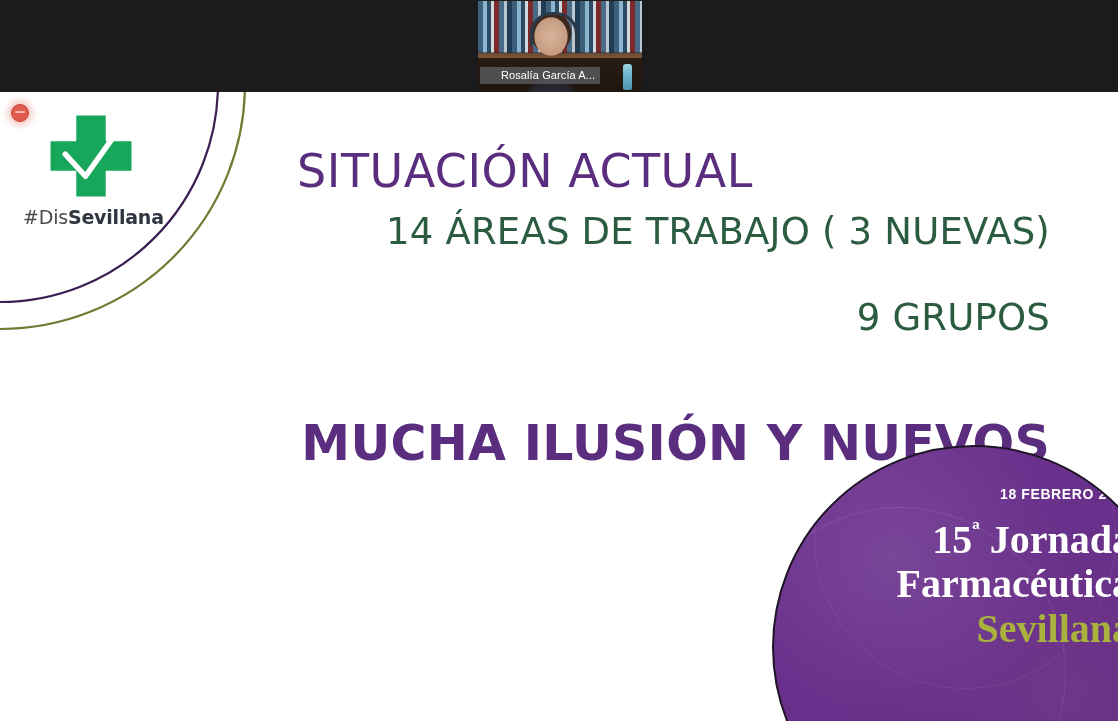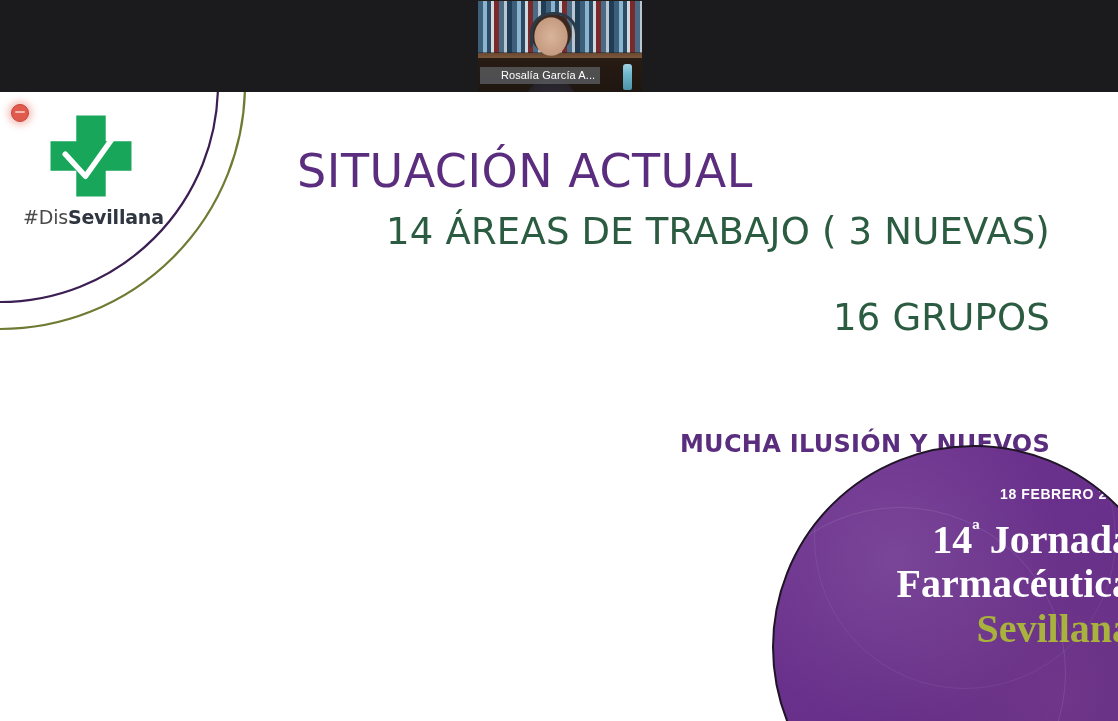--- a/index.html
+++ b/index.html
@@ -209,21 +209,21 @@
     color: #2b5c41;
     font-weight: 400;
     letter-spacing: 0.2px;
     font-family: "DejaVu Sans", sans-serif;
   }
   .gap-a { height: 42px; }
   .gap-b { height: 42px; }
   .gap-c { height: 40px; }
 
   .closing {
-    font-size: 24px;
+    font-size: 49px;
     line-height: 44px;
     color: #5b2d7e;
     font-weight: 700;
     letter-spacing: 0.3px;
     font-family: "DejaVu Sans", sans-serif;
   }
 
   
   .badge {
     position: absolute;
@@ -326,32 +326,32 @@
         </svg>
       </div>
       <div class="logo-word"><span>#Dis</span><b>Sevillana</b></div>
     </div>
 
     <div class="slide-title">SITUACIÓN ACTUAL</div>
 
     <div class="body-lines">
       <div class="body-line">14 ÁREAS DE TRABAJO ( 3 NUEVAS)</div>
       <div class="gap-a"></div>
-      <div class="body-line">16 GRUPOS</div>
+      <div class="body-line">9 GRUPOS</div>
       <div class="gap-b"></div>
       <div class="gap-c"></div>
       <div class="closing">MUCHA ILUSIÓN Y NUEVOS</div>
     </div>
 
     <div class="badge">
       <div class="badge-swirl"></div>
       <div class="badge-swirl2"></div>
       <div class="badge-inner">
         <div class="badge-date">18 FEBRERO 2021</div>
-        <div class="badge-l1"><span>14</span><span class="sup">ª</span>
+        <div class="badge-l1"><span>15</span><span class="sup">ª</span>
           <span>Jornada</span></div>
         <div class="badge-l2">Farmacéutica</div>
         <div class="badge-l3">Sevillana</div>
       </div>
     </div>
 
   </div>
 </div>
 
 </body></html>

